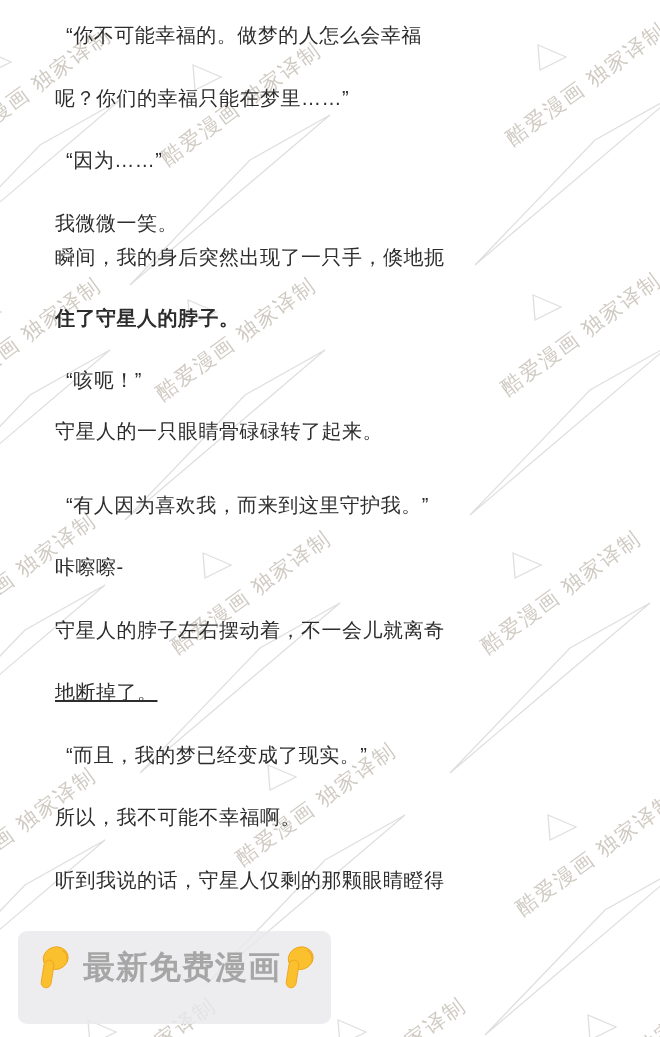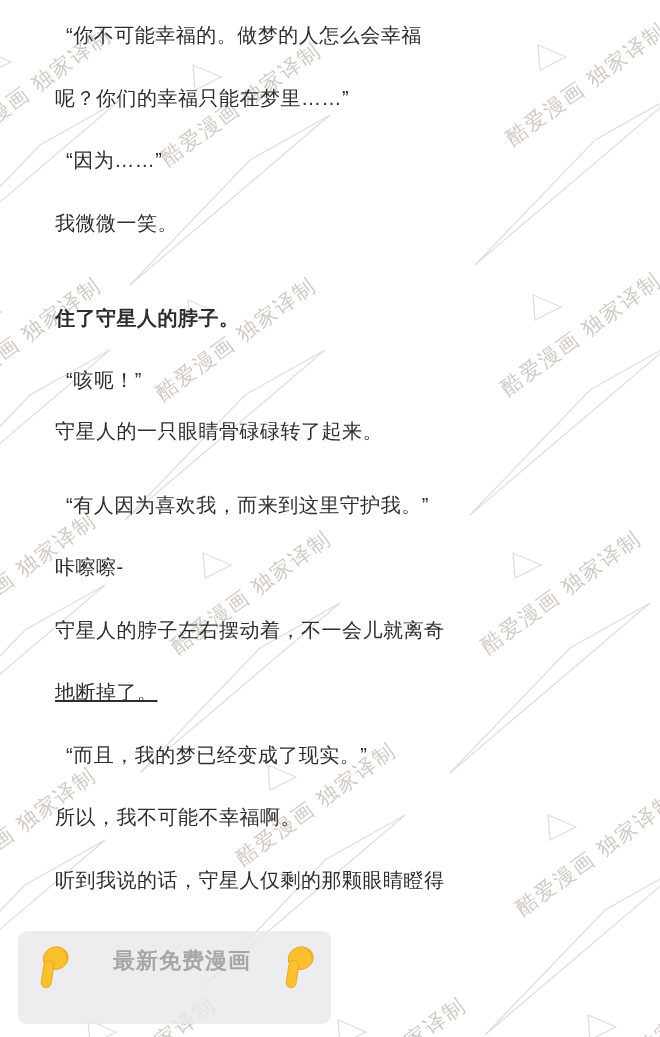--- a/index.html
+++ b/index.html
@@ -27,21 +27,21 @@
   }
   .line.q{padding-left:11px;}
   
   .promo{
     position:absolute;left:18px;top:931px;width:313px;height:93px;
     background:rgba(233,233,235,0.80);border-radius:9px;z-index:3;
     cursor:pointer;
   }
   .promo-title{
     position:absolute;left:58px;top:15px;width:212px;text-align:center;
-    font-size:22px;font-weight:bold;color:#a6a6a6;letter-spacing:1px;
+    font-size:32px;font-weight:bold;color:#a6a6a6;letter-spacing:1px;
     white-space:nowrap;
   }
   .promo-url{
     position:absolute;left:8px;top:60px;width:300px;text-align:center;
     font-size:34px;font-weight:bold;color:#cdd2d6;letter-spacing:0.5px;
     white-space:nowrap;
     margin-top:39px;
   }
   .hand{position:absolute;top:12px;width:36px;height:52px;}
   .hand.left{left:17px;}
@@ -161,20 +161,21 @@
       </svg>
     <span class="wm-text">酷爱漫画 独家译制</span>
   </div>
 </div>
 
 <div class="text-layer">
   <div class="line q" style="top:20px;">“你不可能幸福的。做梦的人怎么会幸福</div>
   <div class="line" style="top:83px;">呢？你们的幸福只能在梦里……”</div>
   <div class="line q" style="top:145px;">“因为……”</div>
   <div class="line" style="top:208px;">我微微一笑。</div>
+  <div class="line" style="top:242px;">瞬间，我的身后突然出现了一只手，倏地扼</div>
   <div class="line" style="top:303px;font-weight:bold;">住了守星人的脖子。</div>
   <div class="line q" style="top:365px;">“咳呃！”</div>
   <div class="line" style="top:416px;text-align:center;">守星人的一只眼睛骨碌碌转了起来。</div>
   <div class="line q" style="top:490px;">“有人因为喜欢我，而来到这里守护我。”</div>
   <div class="line" style="top:552px;">咔嚓嚓-</div>
   <div class="line" style="top:615px;">守星人的脖子左右摆动着，不一会儿就离奇</div>
   <div class="line" style="top:677px;text-decoration:underline;">地断掉了。</div>
   <div class="line q" style="top:740px;">“而且，我的梦已经变成了现实。”</div>
   <div class="line" style="top:802px;">所以，我不可能不幸福啊。</div>
   <div class="line" style="top:865px;">听到我说的话，守星人仅剩的那颗眼睛瞪得</div>

